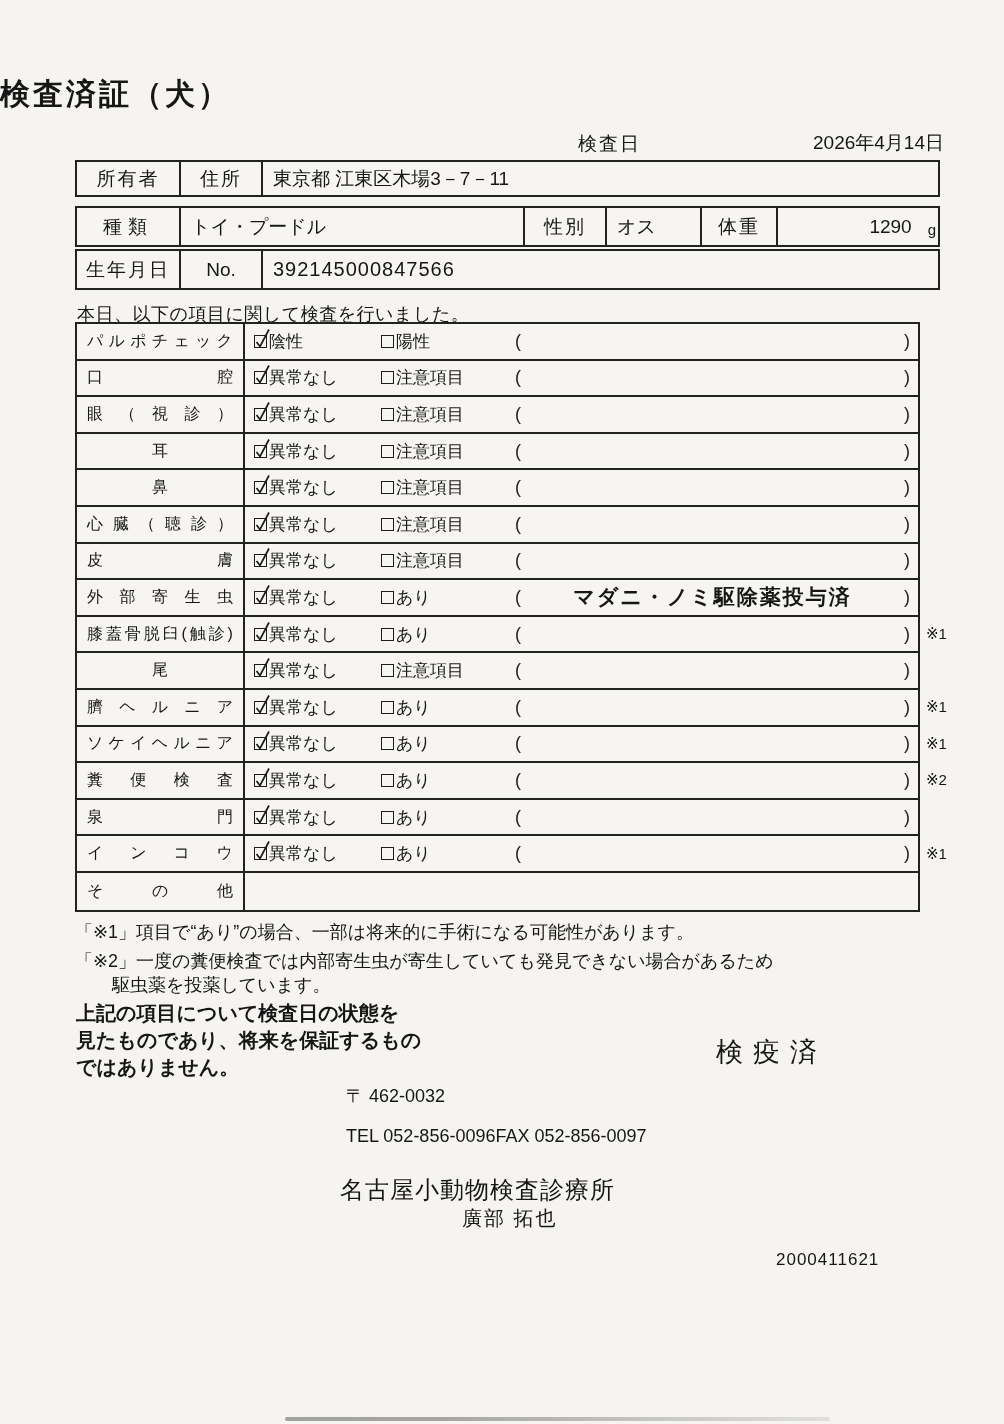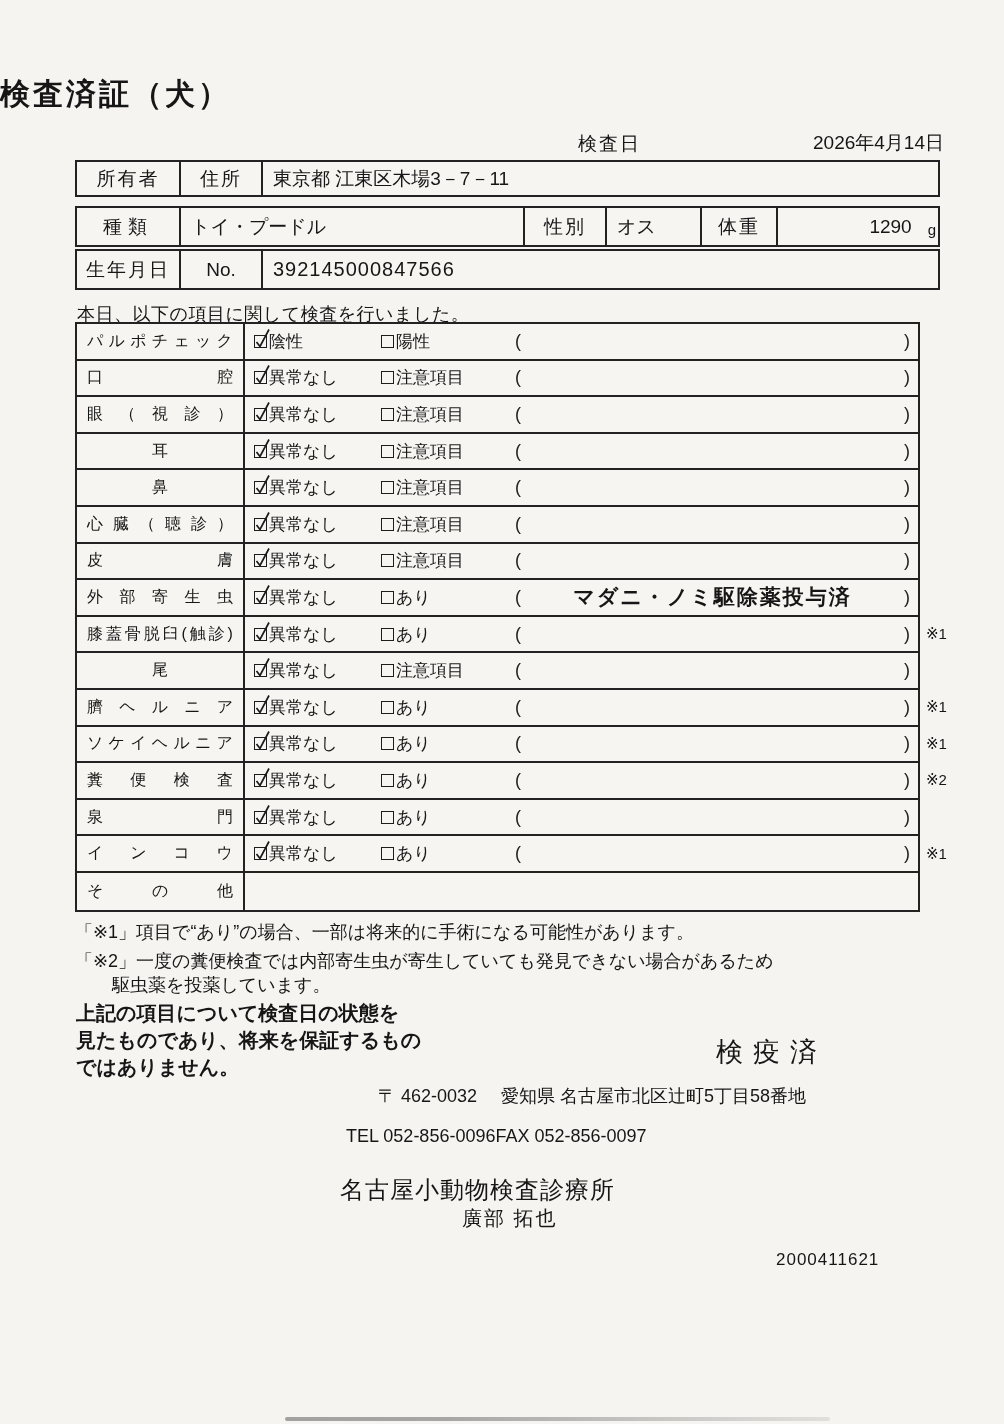--- a/index.html
+++ b/index.html
@@ -83,21 +83,21 @@
   .row-note{
     position:absolute;left:calc(100% + 8px);top:0;height:100%;
     display:flex;align-items:center;font-size:15px;white-space:nowrap;
   }
   
   .footnote1{top:920px;left:75px;font-size:18px;}
   .footnote2{top:949px;left:75px;font-size:18px;}
   .footnote3{top:973px;left:112px;font-size:18px;}
   .disclaimer{top:1000px;left:76px;font-size:20px;font-weight:bold;line-height:27px;}
   .stamp{top:1034px;left:716px;font-size:27px;letter-spacing:10px;}
-  .clinic-address-line{top:1084px;left:346px;font-size:18px;display:flex;gap:24px;margin-left:32px;}
+  .clinic-address-line{top:1084px;left:346px;font-size:18px;display:flex;gap:60px;}
   .clinic-tel-line{top:1126px;left:346px;font-size:18px;display:flex;}
   .clinic-name{top:1174px;left:340px;font-size:24px;letter-spacing:1px;}
   .examiner-name{top:1205px;left:462px;font-size:20px;letter-spacing:2px;}
   .serial-number{top:1250px;left:776px;font-size:17px;letter-spacing:1px;}
   .scan-artifact{
     top:1417px;left:285px;width:545px;height:4px;border-radius:2px;
     background:linear-gradient(90deg,rgba(60,60,60,.45),rgba(40,40,40,.38) 30%,rgba(70,70,70,.28) 65%,rgba(110,110,110,.15));
     filter:blur(.6px);
   }
 </style>
@@ -600,21 +600,20 @@
   <div class="abs disclaimer">
     <div>上記の項目について検査日の状態を</div>
     <div>見たものであり、将来を保証するもの</div>
     <div>ではありません。</div>
   </div>
 
   <div class="abs stamp">検疫済</div>
 
   <div class="abs clinic-address-line">
     <span>〒 462-0032</span>
-    <span>愛知県 名古屋市北区辻町5丁目58番地</span>
   </div>
   <div class="abs clinic-tel-line">
     <span>TEL 052-856-0096</span>
     <span>FAX 052-856-0097</span>
   </div>
   <div class="abs clinic-name">名古屋小動物検査診療所</div>
   <div class="abs examiner-name">廣部 拓也</div>
   <div class="abs serial-number">2000411621</div>
 
   <div class="abs scan-artifact"></div>

